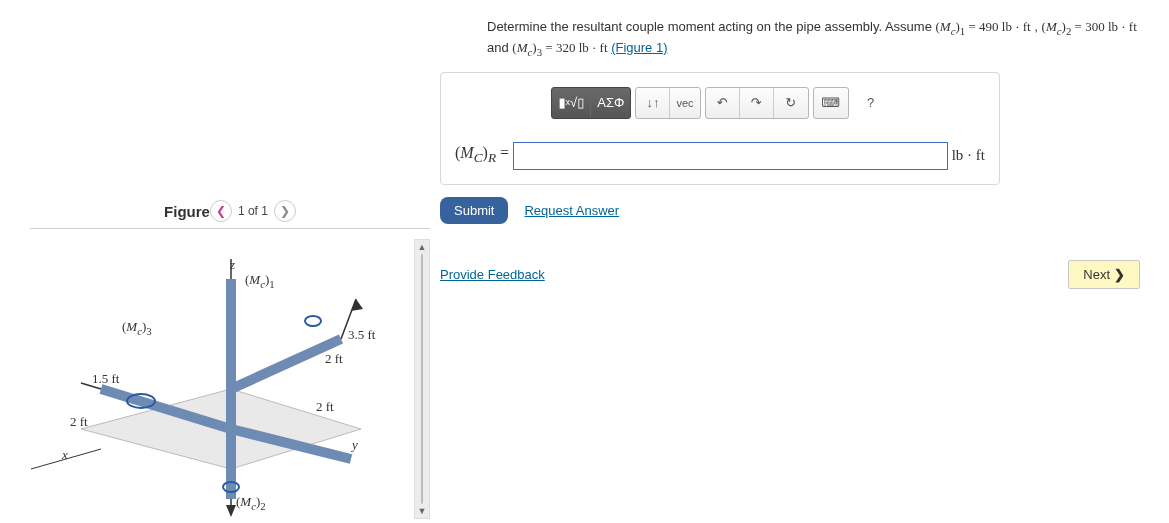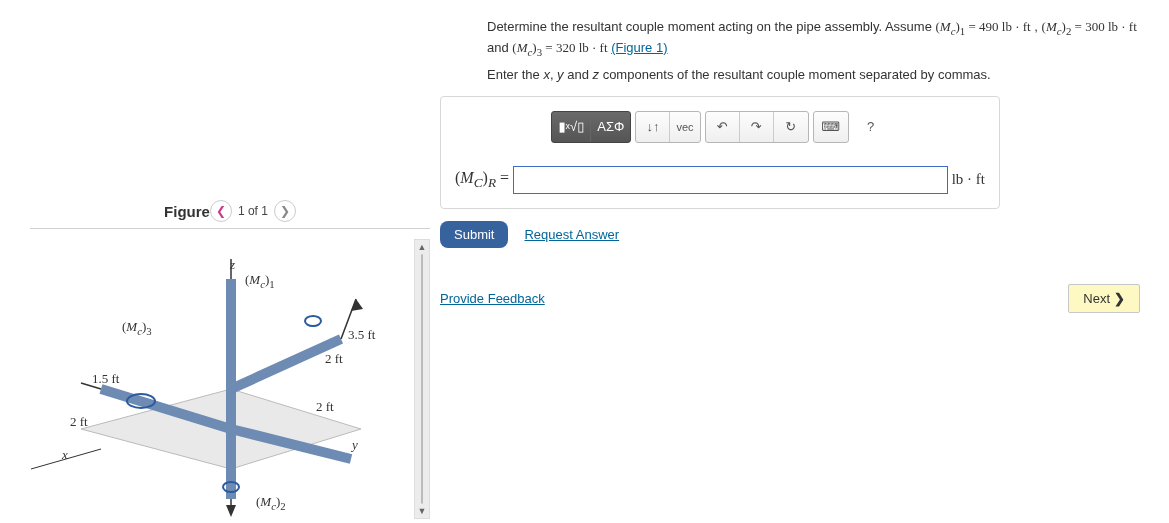--- a/index.html
+++ b/index.html
@@ -83,44 +83,41 @@
           <line x1="200" y1="260" x2="200" y2="275" stroke="#333" stroke-width="1.5"></line>
           <polygon points="200,278 195,266 205,266" fill="#333"></polygon>
           <line x1="40,230" x2="70" y1="230" y2="210" stroke="#333"></line>
           <ellipse cx="110" cy="162" rx="14" ry="7" fill="none" stroke="#2a5aa0" stroke-width="2"></ellipse>
           <ellipse cx="200" cy="248" rx="8" ry="5" fill="none" stroke="#2a5aa0" stroke-width="2"></ellipse>
           <ellipse cx="282" cy="82" rx="8" ry="5" fill="none" stroke="#2a5aa0" stroke-width="2"></ellipse>
         </svg>
         <span class="fig-label mfi" style="left:200px; top:18px;">z</span>
         <span class="fig-label" style="left:215px; top:33px;">(<span class="mfi">M<sub>c</sub></span>)<sub>1</sub></span>
         <span class="fig-label" style="left:92px; top:80px;">(<span class="mfi">M<sub>c</sub></span>)<sub>3</sub></span>
-        <span class="fig-label" style="left:226px; top:255px;">(<span class="mfi">M<sub>c</sub></span>)<sub>2</sub></span>
+        <span class="fig-label" style="left:206px; top:255px;">(<span class="mfi">M<sub>c</sub></span>)<sub>2</sub></span>
         <span class="fig-label" style="left:318px; top:88px;text-align:center;">3.5 ft</span>
         <span class="fig-label" style="left:295px; top:112px;">2 ft</span>
         <span class="fig-label" style="left:286px; top:160px;">2 ft</span>
         <span class="fig-label" style="left:40px; top:175px;">2 ft</span>
         <span class="fig-label" style="left:62px; top:132px;">1.5 ft</span>
         <span class="fig-label mfi" style="left:32px; top:208px;">x</span>
         <span class="fig-label mfi" style="left:322px; top:198px;">y</span>
       </div>
       <div class="scroll-dummy">
         <span class="tri">▲</span>
         <div class="thumb"></div>
         <span class="tri">▼</span>
       </div>
     </div>
   </div>
 
   <div class="right">
     <div class="prompt">
       <span>Determine the resultant couple moment acting on the pipe assembly. Assume </span><span class="mf">(<span class="mfi">M<sub>c</sub></span>)<sub>1</sub> = 490 lb · ft</span><span> , </span><span class="mf">(<span class="mfi">M<sub>c</sub></span>)<sub>2</sub> = 300 lb · ft</span><span> and </span><span class="mf">(<span class="mfi">M<sub>c</sub></span>)<sub>3</sub> = 320 lb · ft</span>
       <span class="link">(Figure 1)</span>
-    </div>
-    <div class="prompt">
-      Enter the <span class="mfi">x</span>, <span class="mfi">y</span> and <span class="mfi">z</span> components of the resultant couple moment separated by commas.
     </div>
 
     <div class="answer-box">
       <div class="toolbar-row">
         <div class="tb-group tb-dark">
           <div class="tb-btn tb-single">
               <span>▮<span style="font-size:9px;position:relative;top:-2px;">x</span>√▯</span>
             </div>
           <div class="tb-btn tb-single">ΑΣΦ</div>
         </div>

